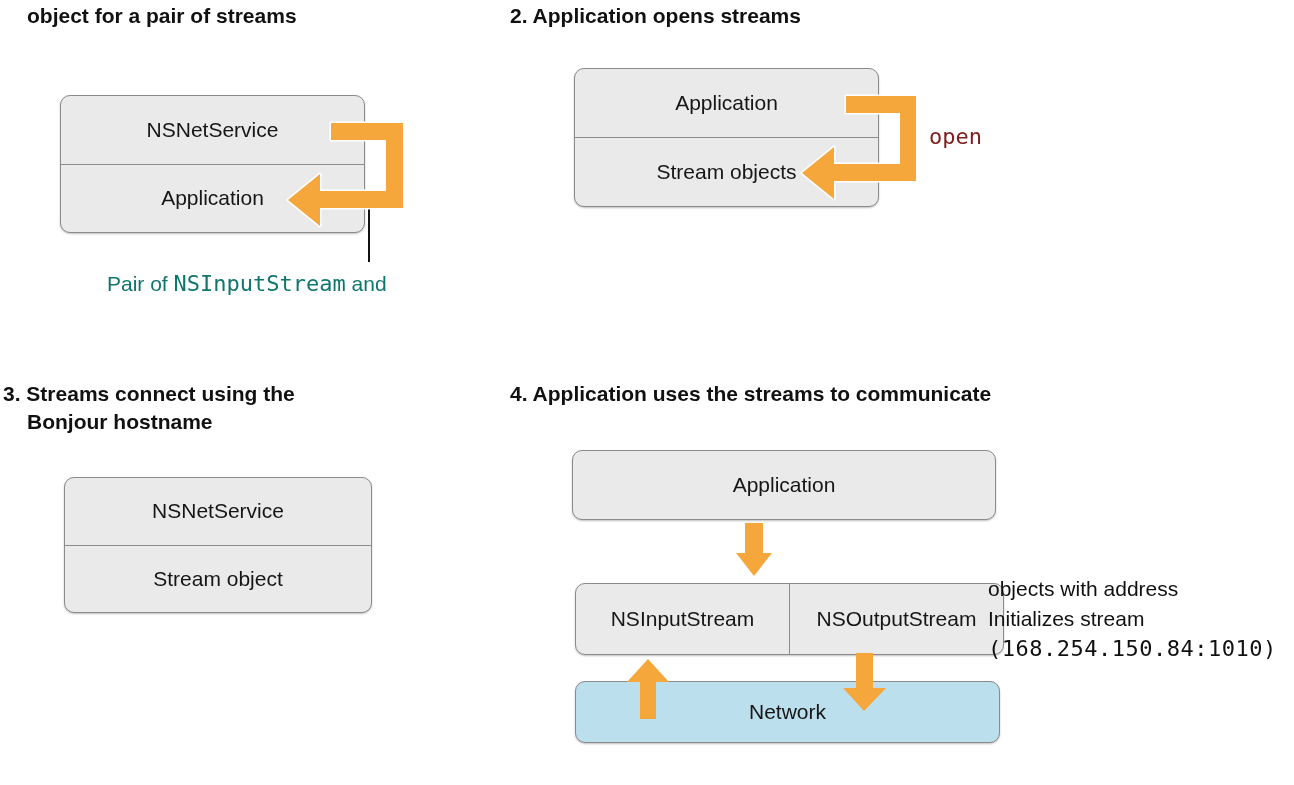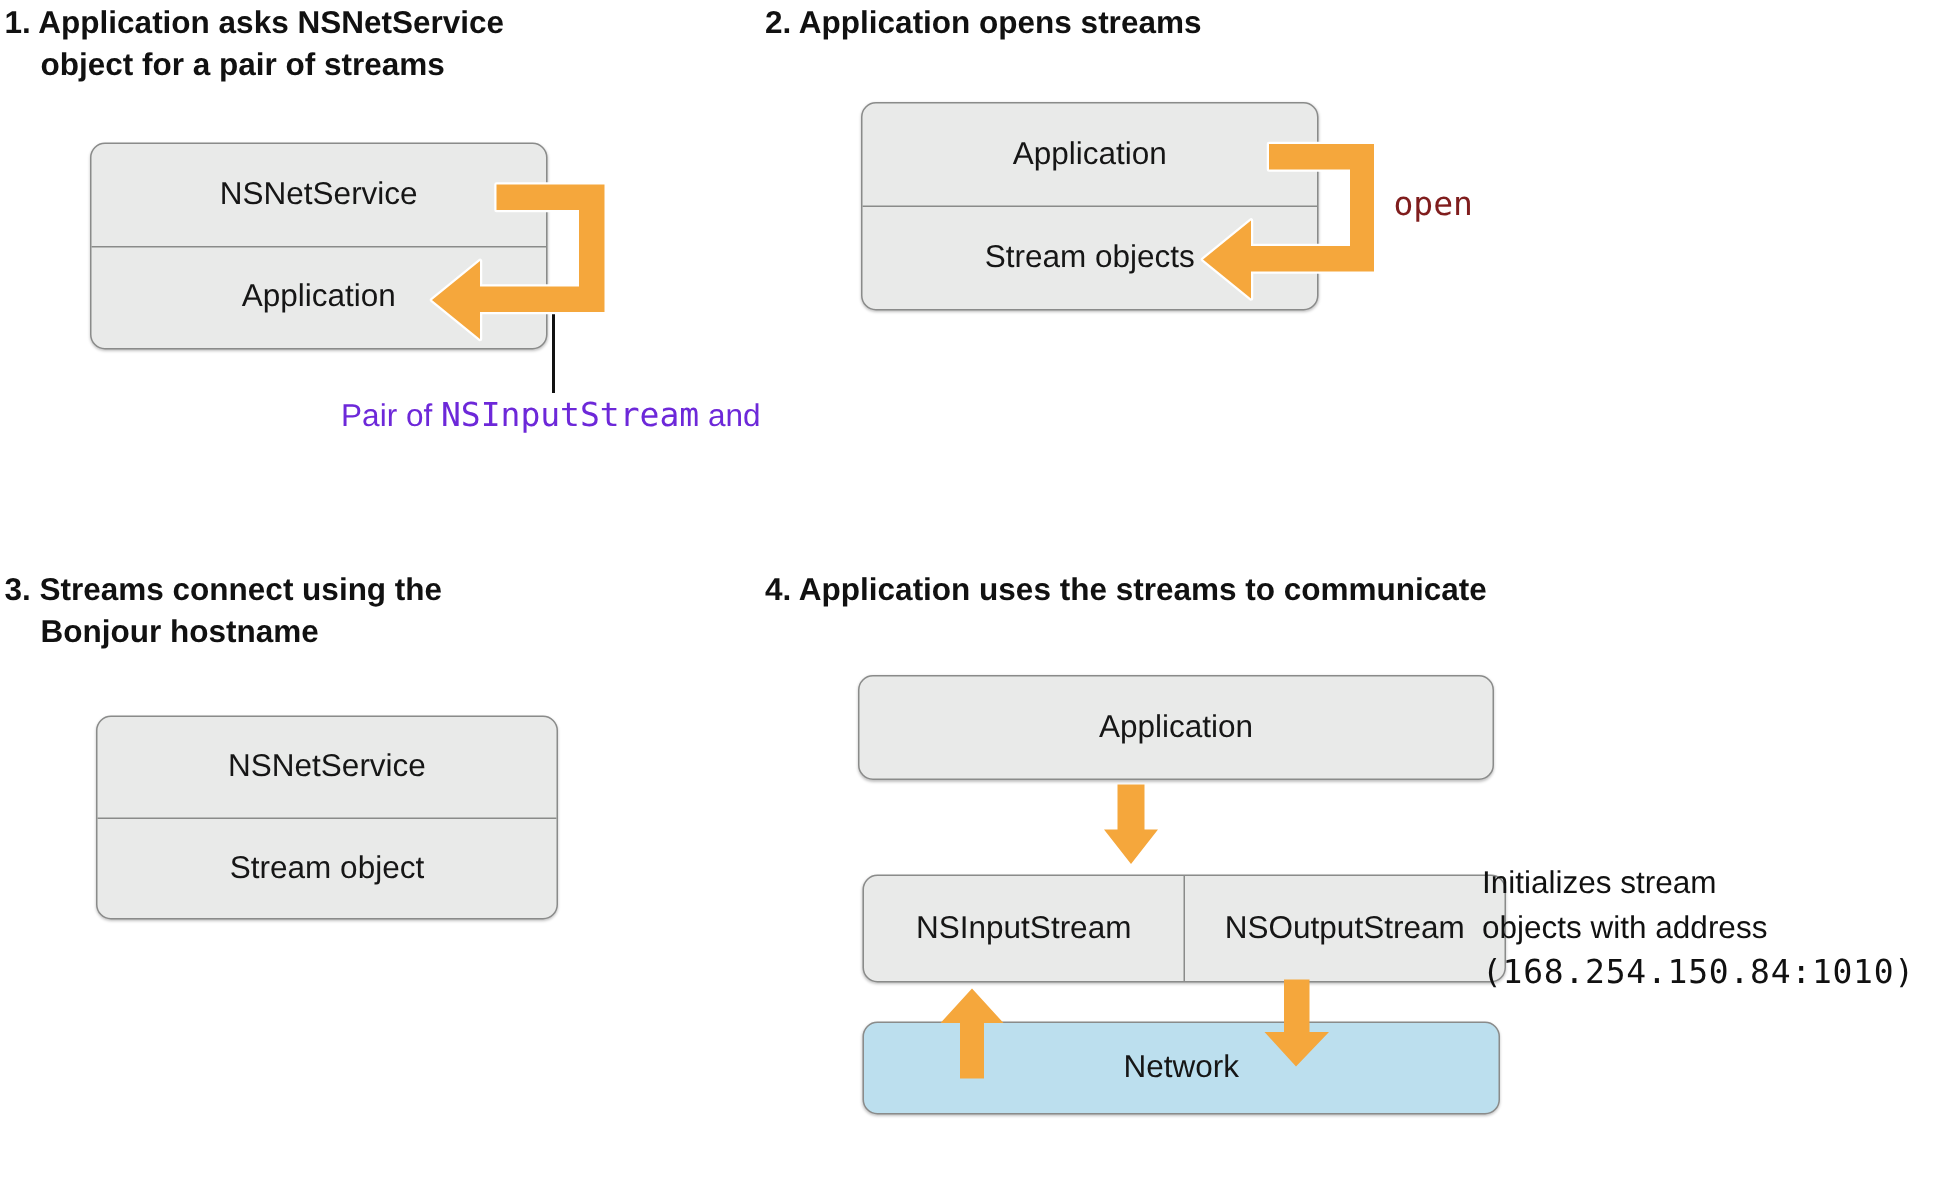--- a/index.html
+++ b/index.html
@@ -31,39 +31,38 @@
   .box { display:flex; align-items:center; justify-content:center; font-size:21px; color:#161616; }
   .hsplit { display:flex; flex-direction:row; }
   .hsplit .cell {
     display:flex; align-items:center; justify-content:center;
     font-size:21px; color:#161616; box-sizing:border-box;
   }
   .hsplit .cell.vdivider { border-right:1.5px solid var(--box-border,#8a8b8a); }
   .network { background:var(--network-fill,#bcdfee); }
   .mono { font-family:"DejaVu Sans Mono", monospace; }
   .caption {
-    position:absolute; text-align:right;
-    font-size:21px; line-height:31px; color:#6d28d9;
+    position:absolute; text-align:left;
+    font-size:21px; line-height:44px; color:#0f766e;
   }
   .caption .mono { font-size:22px; }
   .note { position:absolute; font-size:21px; line-height:30px; color:#111; }
   .note .mono { font-size:22px; letter-spacing:0.5px;text-align:right; }
   .open-label { position:absolute; font-size:22px; color:#7f1d1d; }
   .connector { position:absolute; width:2px; background:#111; }
   #arrows { position:absolute; left:0; top:0; pointer-events:none; }
   polygon.loop { fill:var(--orange,#f5a73c); stroke:#ffffff; stroke-width:3; paint-order:stroke; stroke-linejoin:round; }
   polygon.plain { fill:var(--orange,#f5a73c); }
 </style>
 </head>
 <body>
 
 <div id="canvas">
 
   <div class="title" style="left:3px; top:2px;">
-    <div>1. Application asks NSNetService</div>
     <div class="t-indent">object for a pair of streams</div>
   </div>
 
   <div class="twobox" style="left:28px; top:95px; width:305px; height:138px;">
     <div class="row divider">NSNetService</div>
     <div class="row">Application</div>
   </div>
 
   <div class="connector" style="left:368px; top:204px; height:58px;"></div>
 
@@ -99,22 +98,22 @@
   <div class="box" style="left:540px; top:450px; width:424px; height:70px;">Application</div>
 
   <div class="twobox hsplit" style="left:543px; top:583px; width:429px; height:72px; flex-direction:row;">
     <div class="cell vdivider" style="width:214px;">NSInputStream</div>
     <div class="cell" style="flex:1;">NSOutputStream</div>
   </div>
 
   <div class="box network" style="left:543px; top:681px; width:425px; height:62px;">Network</div>
 
   <div class="note" style="left:988px; top:574px;">
+    <div>objects with address</div>
     <div>Initializes stream</div>
-    <div>objects with address</div>
     <div class="mono">(168.254.150.84:1010)</div>
   </div>
 
   <svg id="arrows" width="1294" height="785" viewBox="0 0 1294 785">
 
     <polygon class="loop" points="331,123 403,123 403,208 320,208 320,226 288,200 320,174 320,191 386,191 386,140 331,140"></polygon>
 
     <polygon class="loop" points="846,96 916,96 916,181 834,181 834,199 802,173 834,147 834,164 900,164 900,113 846,113"></polygon>
 
     <polygon class="plain" points="745,523 763,523 763,553 772,553 754,576 736,553 745,553"></polygon>

